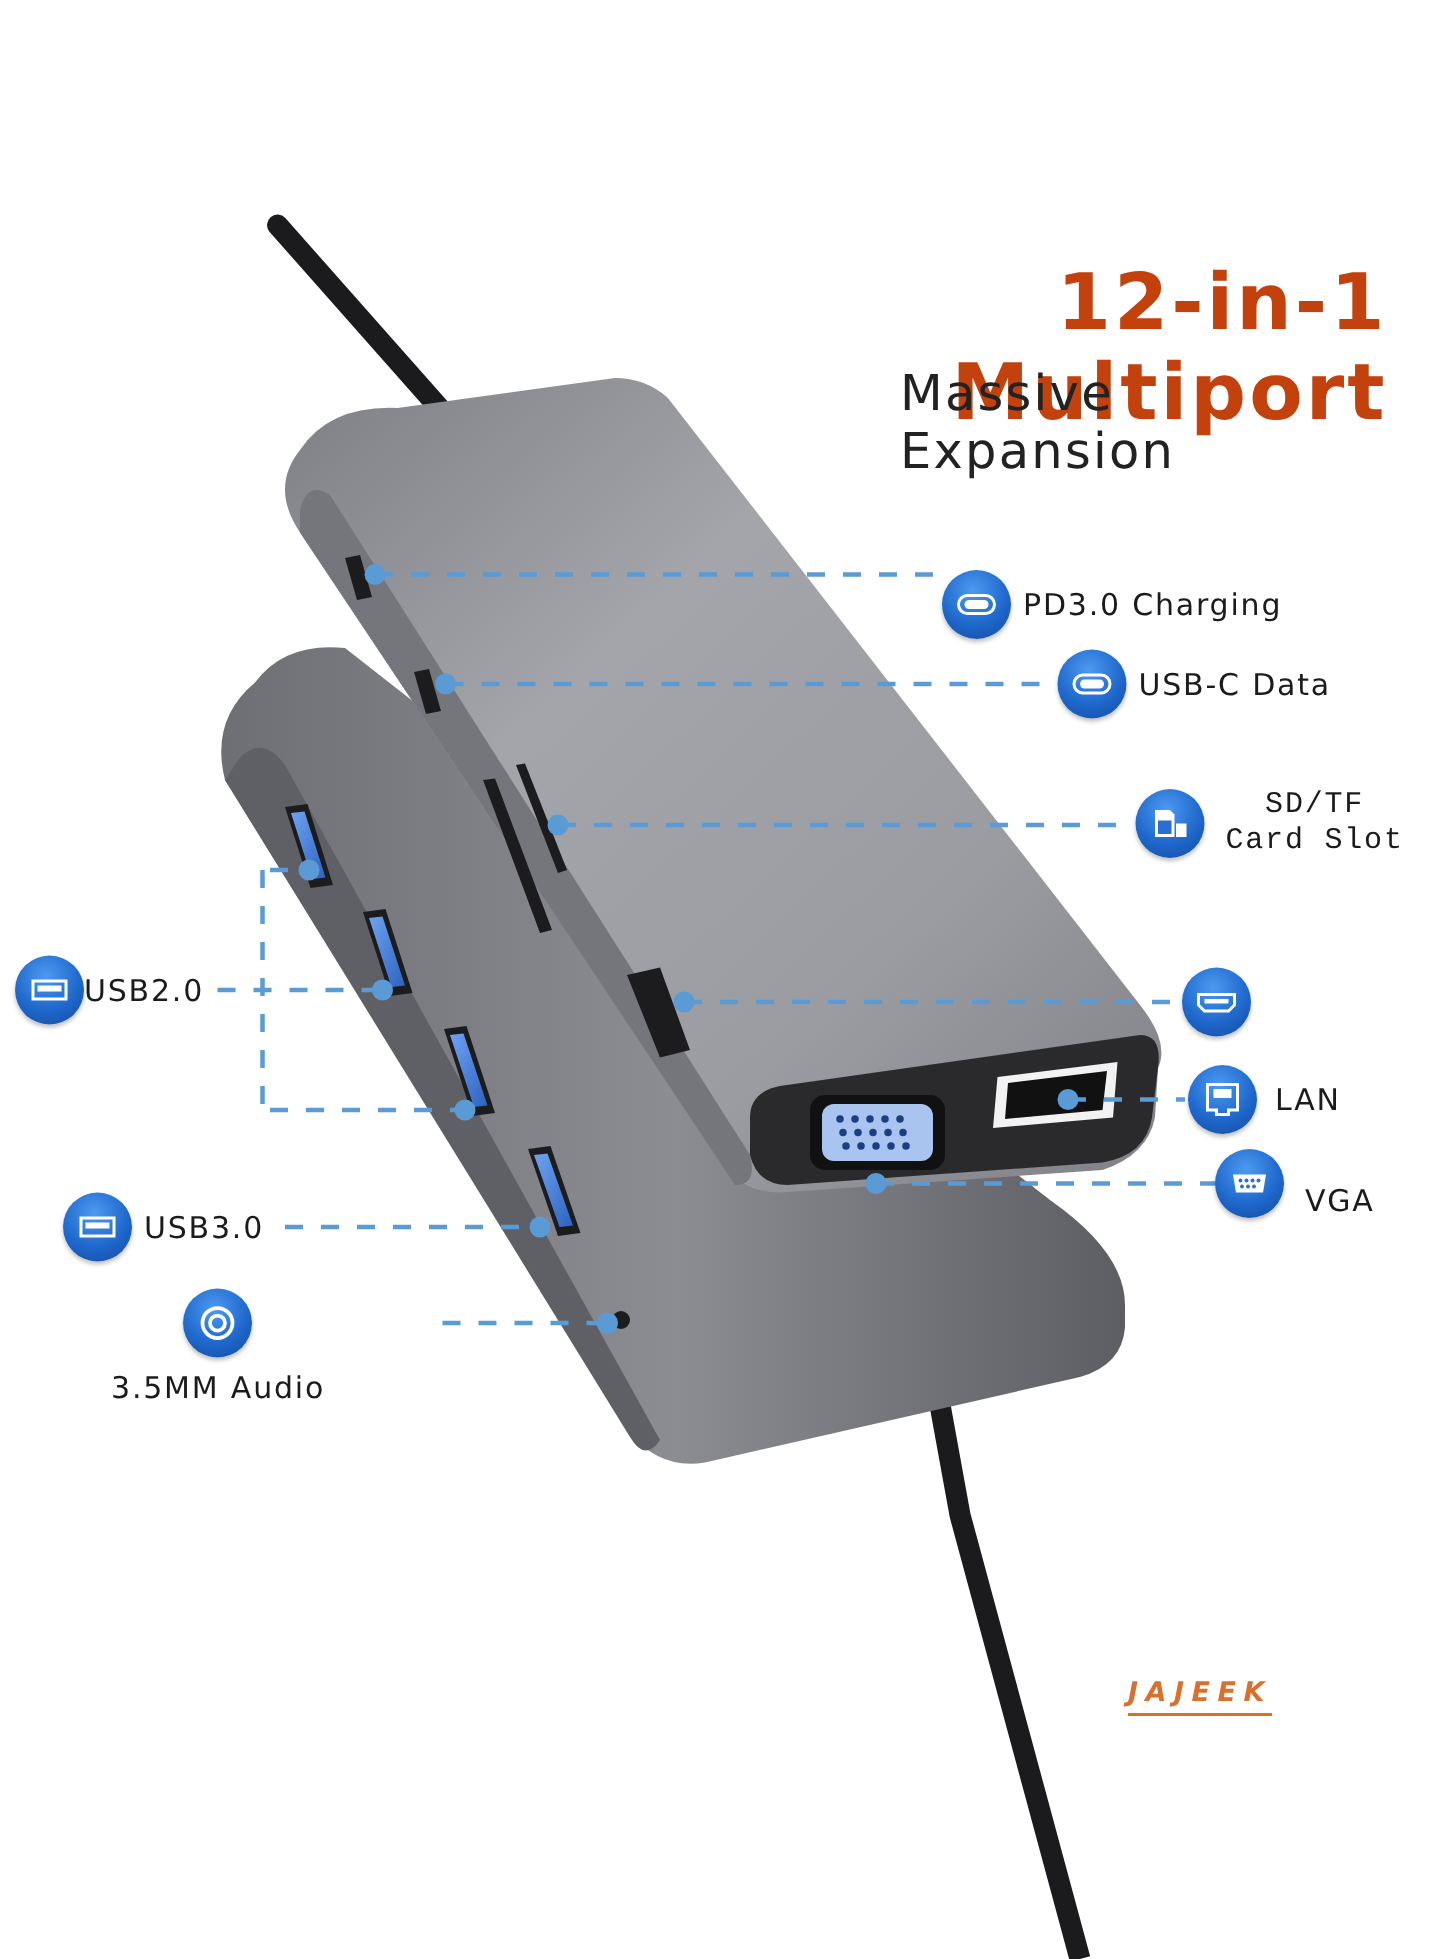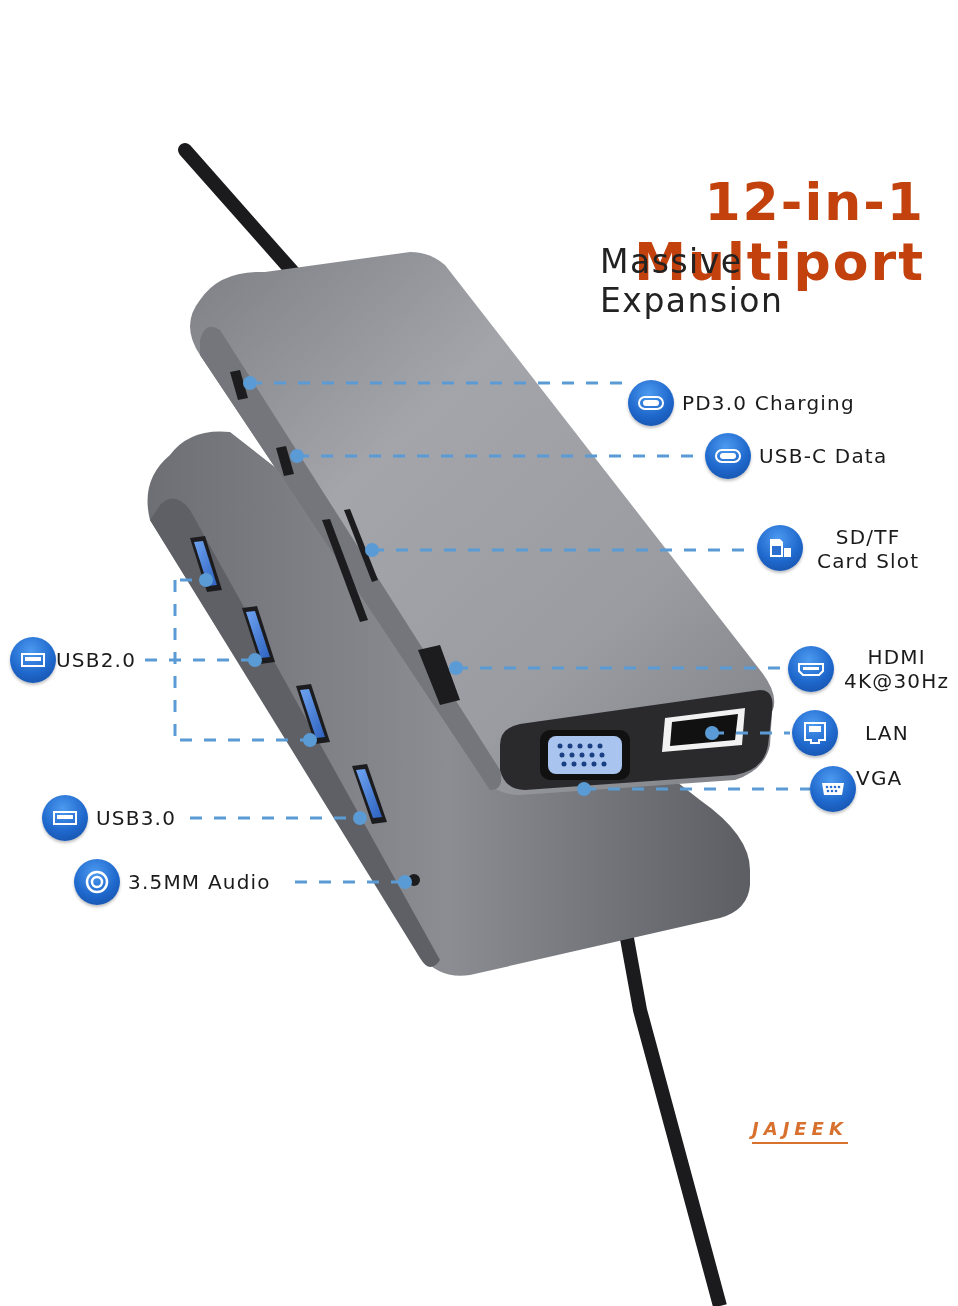--- a/index.html
+++ b/index.html
@@ -142,58 +142,54 @@
 <div class="abs" style="left:705px;top:433px;display:flex;align-items:center;gap:8px;text-align:right;">
   <div class="badge">
     <svg viewBox="0 0 30 30">
         <rect x="3" y="9" width="24" height="12" rx="6" fill="none" stroke="#fff" stroke-width="2"></rect>
         <rect x="7" y="12" width="16" height="6" rx="3" fill="#fff"></rect>
       </svg>
   </div>
   <span class="label">USB-C Data</span>
 </div>
 
-<div class="abs" style="left:757px;top:525px;display:flex;gap:14px;">
+<div class="abs" style="left:757px;top:525px;display:flex;align-items:center;gap:14px;font-family:Liberation Mono, monospace;">
   <div class="badge">
     <svg viewBox="0 0 30 30">
         <path d="M5 6 H15 L18 9 V24 H5 Z" fill="#fff"></path>
         <rect x="7" y="13" width="9" height="9" fill="#2a6fd0"></rect>
         <rect x="19" y="15" width="7" height="9" fill="#fff"></rect>
       </svg>
   </div>
   <div>
     <div class="label center">SD/TF</div>
     <div class="label center">Card Slot</div>
   </div>
 </div>
 
 <div class="abs" style="left:788px;top:645px;display:flex;align-items:center;gap:10px;">
   <div class="badge">
     <svg viewBox="0 0 30 30">
         <path d="M3 10 H27 V17 L23 21 H7 L3 17 Z" fill="none" stroke="#fff" stroke-width="2"></path>
         <rect x="7" y="13" width="16" height="3" fill="#fff"></rect>
       </svg>
   </div>
-  <div>
-    <div class="label center">HDMI</div>
-    <div class="label center">4K@30Hz</div>
-  </div>
-</div>
-
-<div class="abs" style="left:792px;top:710px;display:flex;align-items:center;gap:27px;">
+</div>
+
+<div class="abs" style="left:792px;top:710px;display:flex;align-items:center;gap:12px;">
   <div class="badge">
     <svg viewBox="0 0 30 30">
         <path d="M5 5 H25 V22 H19 V25 H11 V22 H5 Z" fill="none" stroke="#fff" stroke-width="2"></path>
         <rect x="9" y="8" width="12" height="6" fill="#fff"></rect>
       </svg>
   </div>
   <span class="label">LAN</span>
 </div>
 
-<div class="abs" style="left:810px;top:766px;display:flex;align-items:flex-start;gap:0;">
+<div class="abs" style="left:810px;top:766px;display:flex;align-items:flex-end;gap:14px;">
   <div class="badge">
     <svg viewBox="0 0 30 30">
         <path d="M4 9 H26 L24 21 H6 Z" fill="#fff"></path>
         <g fill="#2a6fd0">
           <circle cx="9" cy="13" r="1.3"></circle>
           <circle cx="13" cy="13" r="1.3"></circle>
           <circle cx="17" cy="13" r="1.3"></circle>
           <circle cx="21" cy="13" r="1.3"></circle>
           <circle cx="10" cy="17" r="1.3"></circle>
           <circle cx="14" cy="17" r="1.3"></circle>
@@ -217,21 +213,21 @@
 <div class="abs" style="left:42px;top:795px;display:flex;align-items:center;gap:8px;">
   <div class="badge">
     <svg viewBox="0 0 30 30">
         <rect x="4" y="9" width="22" height="12" fill="none" stroke="#fff" stroke-width="2"></rect>
         <rect x="7" y="12" width="16" height="4" fill="#fff"></rect>
       </svg>
   </div>
   <span class="label">USB3.0</span>
 </div>
 
-<div class="abs" style="left:74px;top:859px;display:flex;align-items:center;gap:8px;">
+<div class="abs" style="left:74px;top:859px;display:flex;align-items:center;gap:8px;flex-direction:column;">
   <div class="badge">
     <svg viewBox="0 0 30 30">
         <circle cx="15" cy="15" r="10" fill="none" stroke="#fff" stroke-width="2.5"></circle>
         <circle cx="15" cy="15" r="5" fill="none" stroke="#fff" stroke-width="2.5"></circle>
       </svg>
   </div>
   <span class="label">3.5MM Audio</span>
 </div>
 
 <div class="abs brand">JAJEEK</div>

